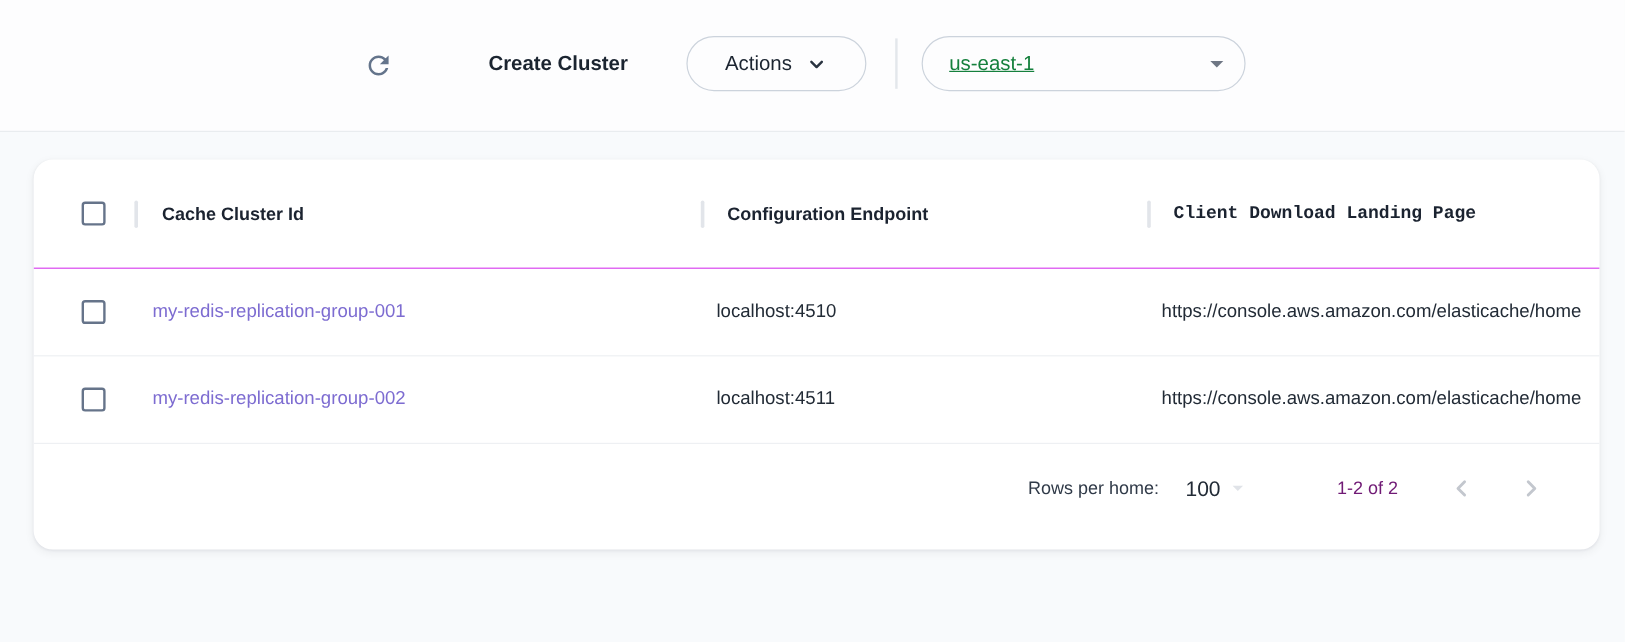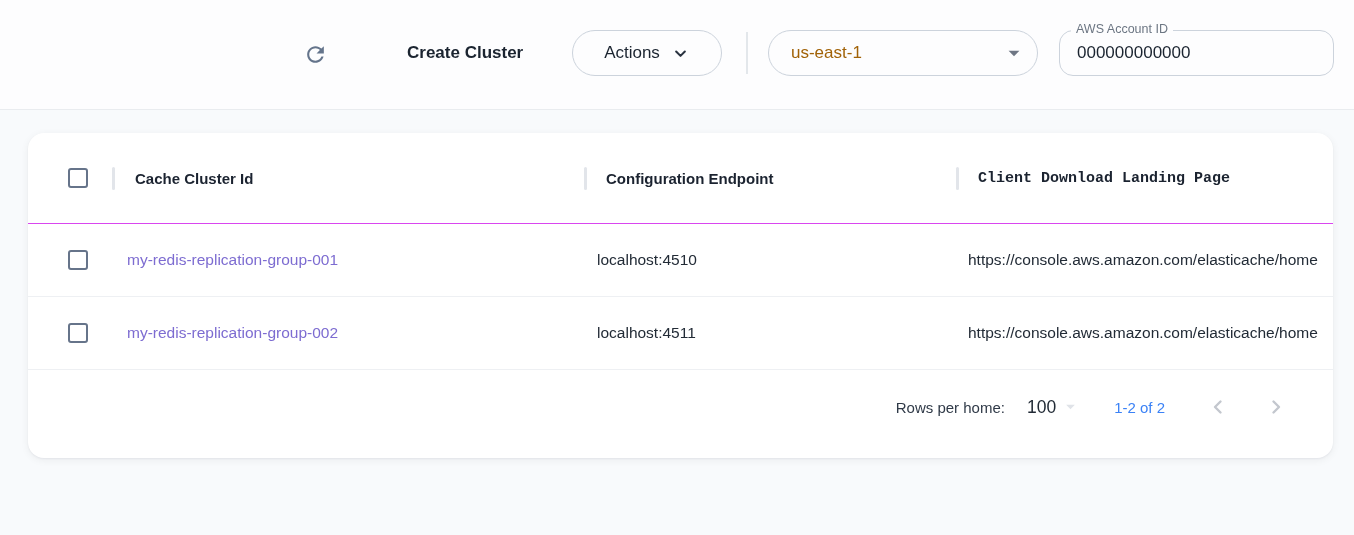--- a/index.html
+++ b/index.html
@@ -37,21 +37,21 @@
     font-size: 17px; font-weight: 400; color: #1b2430; cursor: pointer;
   }
   .toolbar-divider {
     position: absolute; left: 746px; top: 32px; width: 2px; height: 42px;
     background: #e3e7eb;
   }
   .region-select {
     position: absolute; left: 768px; top: 30px; width: 270px; height: 46px;
     border: 1px solid #ccd3dc; border-radius: 23px; background: #fdfdfe;
     display: flex; align-items: center; padding: 0 10px 0 22px;
-    font-size: 17px; color: #a16207; cursor: pointer;
+    font-size: 17px; color: #15803d; cursor: pointer; text-decoration: underline;
   }
   .region-select .caret { margin-left: auto; display: flex; }
   .account-field {
     position: absolute; left: 1059px; top: 30px; width: 275px; height: 46px;
     border: 1px solid #ccd3dc; border-radius: 14px; background: #fdfdfe;
   }
   .account-field .float-label {
     position: absolute; top: -9px; left: 11px; padding: 0 5px;
     background: #fdfdfe; font-size: 12.5px; color: #6c7683; line-height: 15px;
   }
@@ -99,21 +99,21 @@
     position: relative; height: 86px;
     display: flex; align-items: center; justify-content: flex-end;
     padding: 0 44px 12px 0;
   }
   .rpp-label { font-size: 15px; color: #303a48; }
   .rpp-select {
     display: flex; align-items: flex-end; margin-left: 22px; cursor: pointer;
   }
   .rpp-value { font-size: 17.5px; color: #222b36; }
   .rpp-caret { display: flex; margin-left: 4px; margin-bottom: 1px; }
-  .range-label { font-size: 15px; color: #3b82f6; margin-left: 33px; }
+  .range-label { font-size: 15px; color: #701a75; margin-left: 72px; }
   .page-btn {
     width: 26px; height: 26px; display: flex; align-items: center; justify-content: center;
     margin-left: 40px; cursor: default;
   }
   .page-btn + .page-btn { margin-left: 32px; }
 </style>
 </head>
 <body>
 
 <header class="topbar">
@@ -141,24 +141,20 @@
 
   <div class="region-select">
     <span>us-east-1</span>
     <span class="caret">
       <svg width="26" height="26" viewBox="0 0 24 24">
         <path fill="#6e7684" d="M7 10l5 5 5-5z"></path>
       </svg>
     </span>
   </div>
 
-  <div class="account-field">
-    <span class="float-label">AWS Account ID</span>
-    <input type="text" value="000000000000" style="">
-  </div>
 </header>
 
 <section class="card">
 
   <div class="thead">
     <div class="tcell cell-check">
       <span class="checkbox"></span>
     </div>
     <span class="col-sep sep-1"></span>
     <span class="col-sep sep-2"></span>

